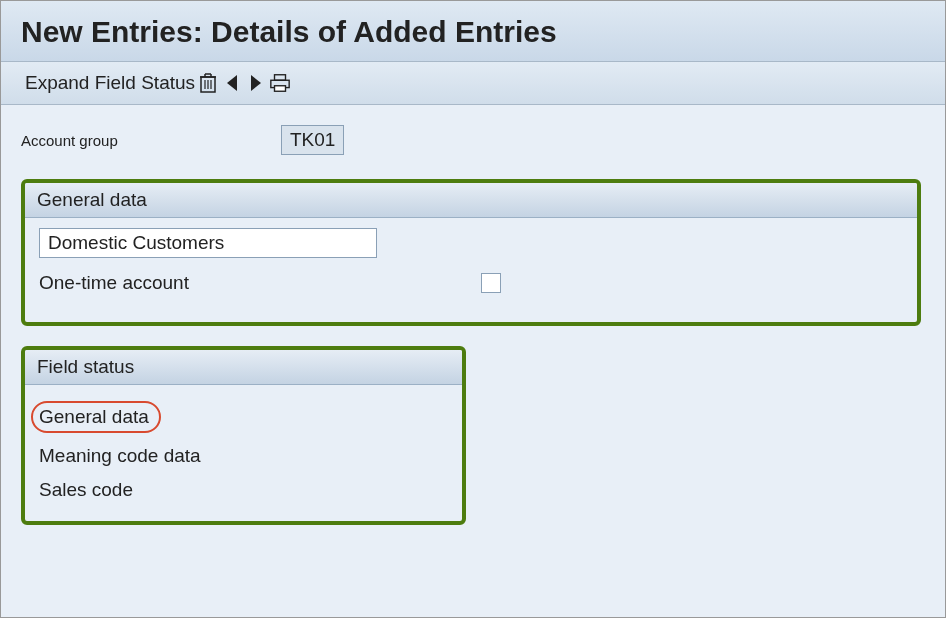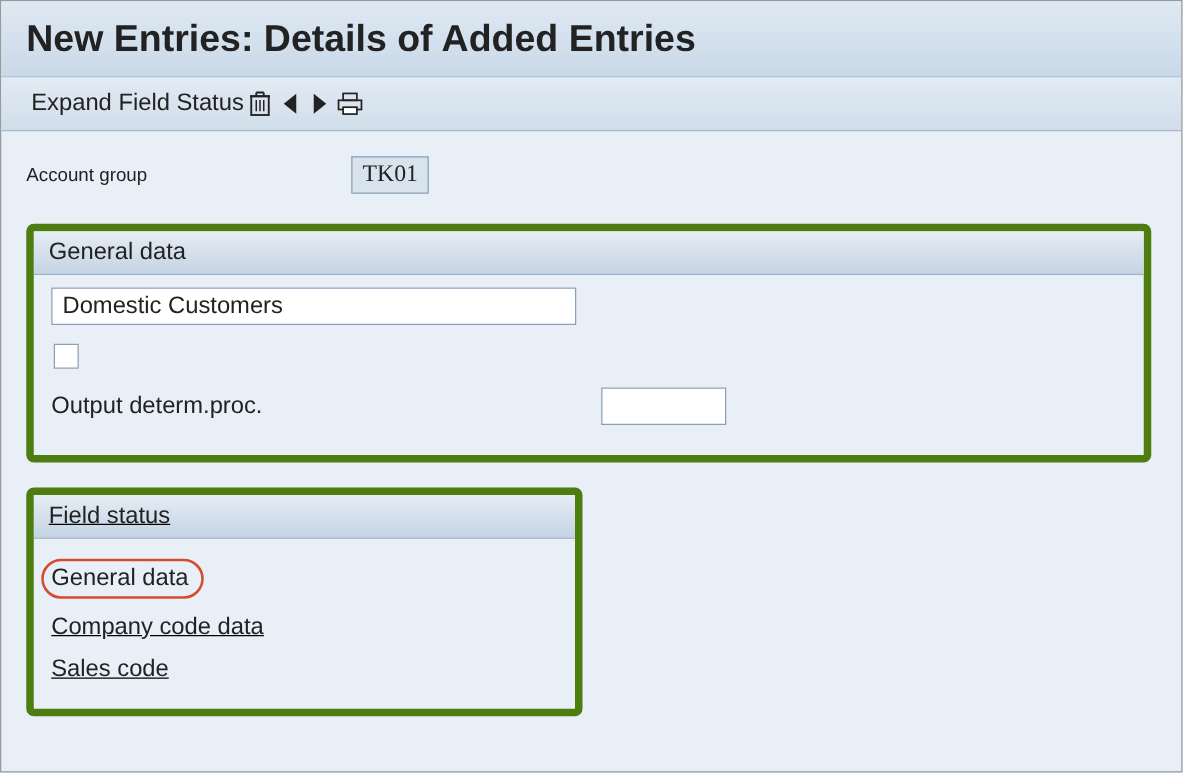--- a/index.html
+++ b/index.html
@@ -54,39 +54,38 @@
     }
     .field-label {
       font-size: 15px;
       color: #222;
       width: 260px;
     }
     .readonly-field {
       background: #d9e3ed;
       border: 1px solid #8aa0b6;
       padding: 3px 8px;
-      font-family: Liberation Serif, serif;
+      font-family: Liberation Sans, sans-serif;
       font-size: 19px;
       color: #222;
       min-width: 56px;
       display: inline-block;
     }
     .group-box {
-      border: 6px solid #4d7c0f;
+      border: 4px solid #4d7c0f;
       border-radius: 6px;
       margin-bottom: 20px;
       background: #e8eff7;
       overflow: hidden;
     }
     .group-box.full {
       width: 900px;
     }
     .group-box.half {
       width: 445px;
-      text-decoration: underline;
     }
     .group-header {
       background: linear-gradient(to bottom, #e6edf5, #c4d3e3);
       padding: 6px 12px;
       font-size: 19px;
       color: #222;
       border-bottom: 1px solid #9bb0c5;
     }
     .group-body {
       padding: 10px 14px 14px 14px;
@@ -102,21 +101,21 @@
       color: #222;
       width: 440px;
       flex-shrink: 0;
     }
     .text-input {
       background: #fff;
       border: 1px solid #8aa0b6;
       padding: 4px 8px;
       font-size: 19px;
       color: #222;
-      width: 420px;
+      width: 338px;
       height: 30px;
     }
     .text-input.small {
       width: 100px;
     }
     .checkbox {
       width: 20px;
       height: 20px;
       border: 1px solid #8aa0b6;
       background: #fff;
@@ -187,33 +186,30 @@
     <span class="readonly-field">TK01</span>
   </div>
 
   <div class="group-box full">
     <div class="group-header">General data</div>
     <div class="group-body">
       <div class="form-row">
         <input type="text" class="text-input" value="Domestic Customers" style="">
       </div>
       <div class="form-row">
+        <span class="form-label">One-time account</span>
         <span class="checkbox"></span>
-      </div>
-      <div class="form-row">
-        <span class="form-label">Output determ.proc.</span>
-        <input type="text" class="text-input small" value="" style="">
       </div>
     </div>
   </div>
 
   <div class="group-box half">
     <div class="group-header">Field status</div>
     <div class="group-body">
       <div class="list-item">
         <span class="highlight-circle">General data</span>
       </div>
-      <div class="list-item">Company code data</div>
+      <div class="list-item">Meaning code data</div>
       <div class="list-item">Sales code</div>
     </div>
   </div>
 
 </div>
 
 </body></html>

